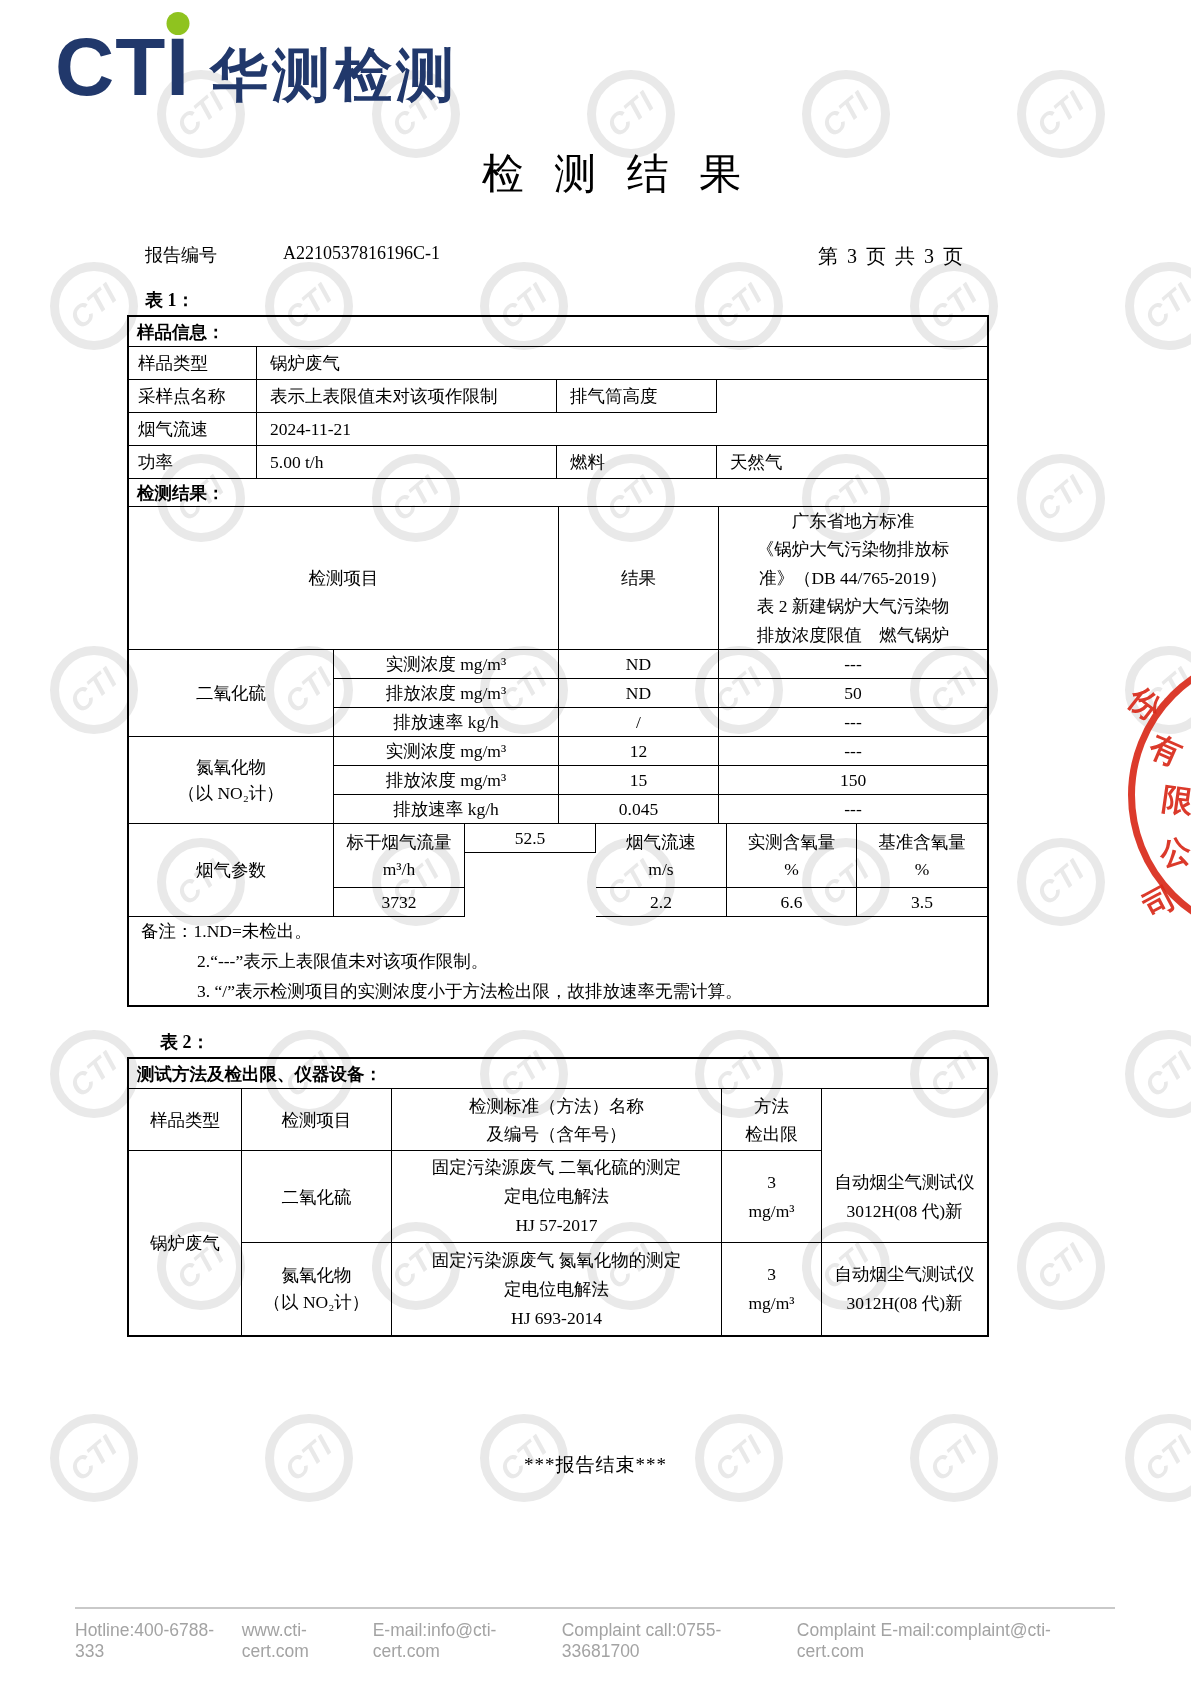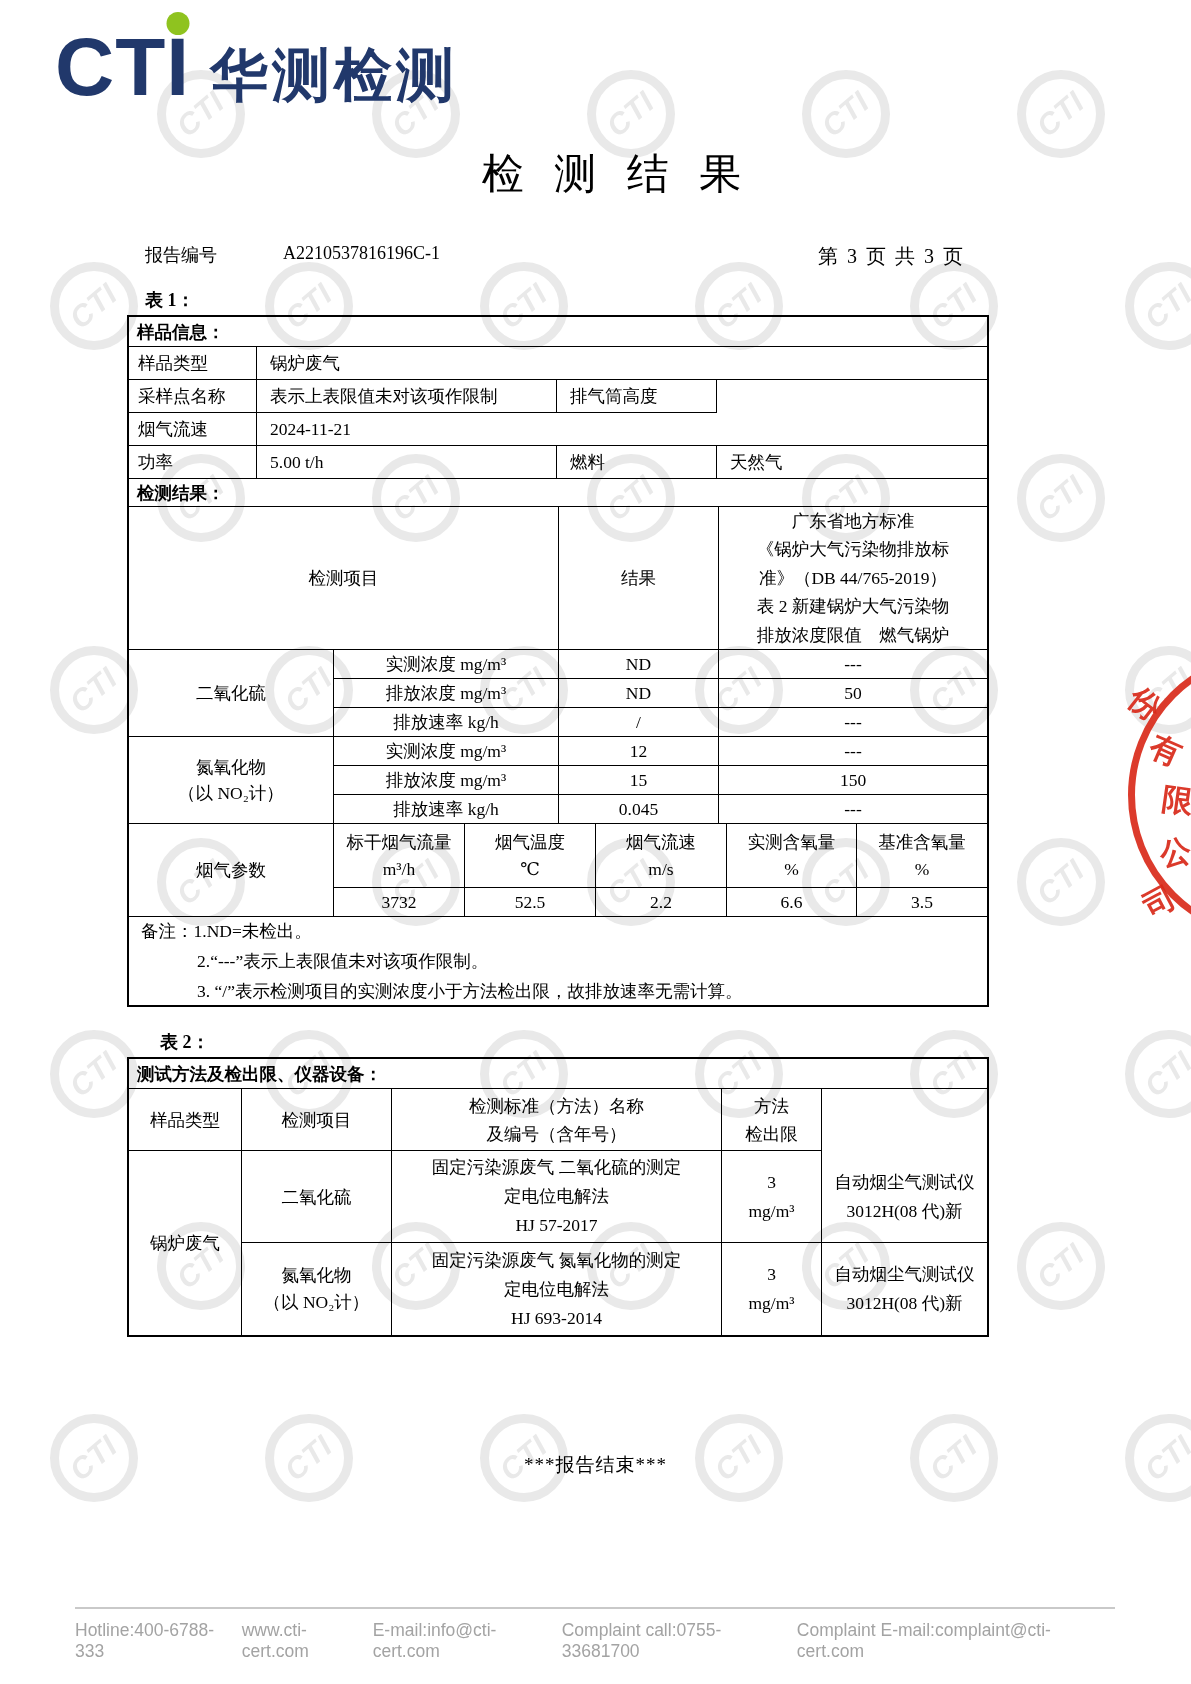--- a/index.html
+++ b/index.html
@@ -313,24 +313,20 @@
         <div class="cell ctr" style="width:205px;">烟气参数</div>
         <div class="trow" style="width:653px;">
           <div class="stack" style="width:131px;">
             <div class="cell ctr col" style="height:64px; width:131px; line-height:27px;">
               <span>标干烟气流量</span>
               <span>m³/h</span>
             </div>
             <div class="cell ctr" style="height:29px; width:131px;">3732</div>
           </div>
           <div class="stack" style="width:131px;">
-            <div class="cell ctr col" style="height:64px; width:131px; line-height:27px;">
-              <span>烟气温度</span>
-              <span>℃</span>
-            </div>
             <div class="cell ctr" style="height:29px; width:131px;">52.5</div>
           </div>
           <div class="stack" style="width:131px;">
             <div class="cell ctr col" style="height:64px; width:131px; line-height:27px;">
               <span>烟气流速</span>
               <span>m/s</span>
             </div>
             <div class="cell ctr" style="height:29px; width:131px;">2.2</div>
           </div>
           <div class="stack" style="width:130px;">

